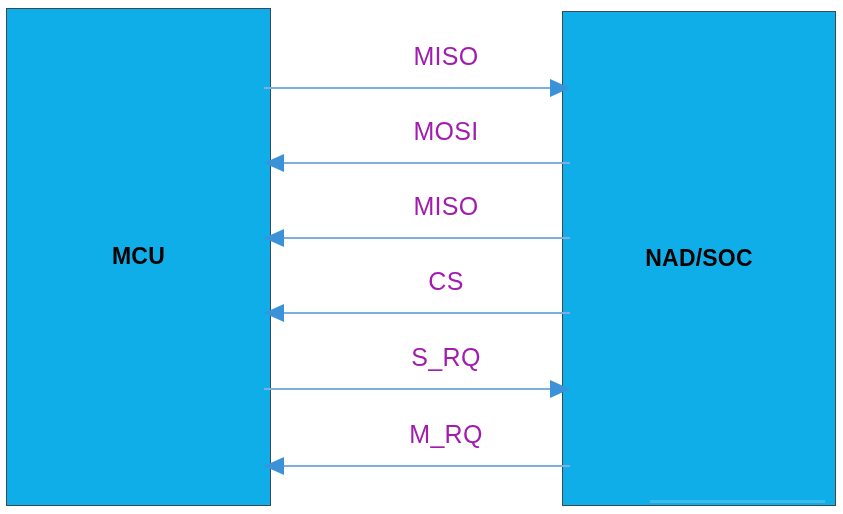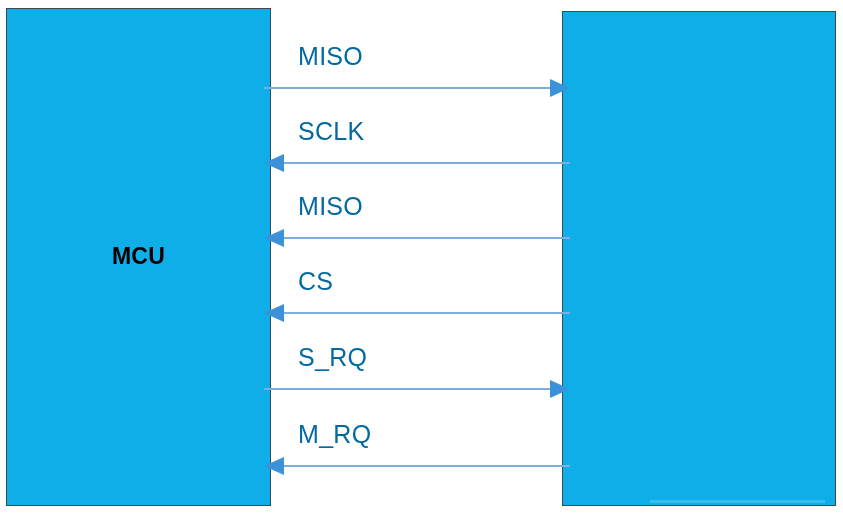--- a/index.html
+++ b/index.html
@@ -69,25 +69,25 @@
   .signal-svg {
     position: absolute;
     left: 0;
     top: -14px;
     width: 306px;
     height: 28px;
     display: block;
   }
   .signal-label {
     position: absolute;
-    left: 0;
+    left: 12px;
     width: 306px;
     top: -46px;
-    text-align: left;
-    color: #0369a1;
+    text-align: center;
+    color: #a21caf;
     font-size: 25px;
     font-family: "Liberation Sans", sans-serif;
     letter-spacing: 0.3px;
     white-space: nowrap;
     padding-left: 34px;
     box-sizing: border-box;
   }
 
   
   .artifact-band {
@@ -99,36 +99,37 @@
 </head>
 <body>
 
 <div id="diagram-root">
 
   <div class="node-box" id="node-mcu">
     <span class="node-line">MCU</span>
   </div>
 
   <div class="node-box" id="node-nad">
+    <span class="node-line">NAD/SOC</span>
   </div>
 
   <div id="signals-layer">
       <div class="signal-row" style="top: 88px;">
         <svg class="signal-svg" viewBox="0 0 306 28" width="306" height="28">
           <line y1="14" y2="14" stroke="#7EAEE0" stroke-width="2" x1="0" x2="288"></line>
           <polygon fill="#3C92D8" points="306,14 286,5 286,23"></polygon>
         </svg>
         <div class="signal-label">MISO</div>
       </div>
       <div class="signal-row" style="top: 163px;">
         <svg class="signal-svg" viewBox="0 0 306 28" width="306" height="28">
           <line y1="14" y2="14" stroke="#7EAEE0" stroke-width="2" x1="18" x2="306"></line>
           <polygon fill="#3C92D8" points="0,14 20,5 20,23"></polygon>
         </svg>
-        <div class="signal-label">SCLK</div>
+        <div class="signal-label">MOSI</div>
       </div>
       <div class="signal-row" style="top: 238px;">
         <svg class="signal-svg" viewBox="0 0 306 28" width="306" height="28">
           <line y1="14" y2="14" stroke="#7EAEE0" stroke-width="2" x1="18" x2="306"></line>
           <polygon fill="#3C92D8" points="0,14 20,5 20,23"></polygon>
         </svg>
         <div class="signal-label">MISO</div>
       </div>
       <div class="signal-row" style="top: 313px;">
         <svg class="signal-svg" viewBox="0 0 306 28" width="306" height="28">

